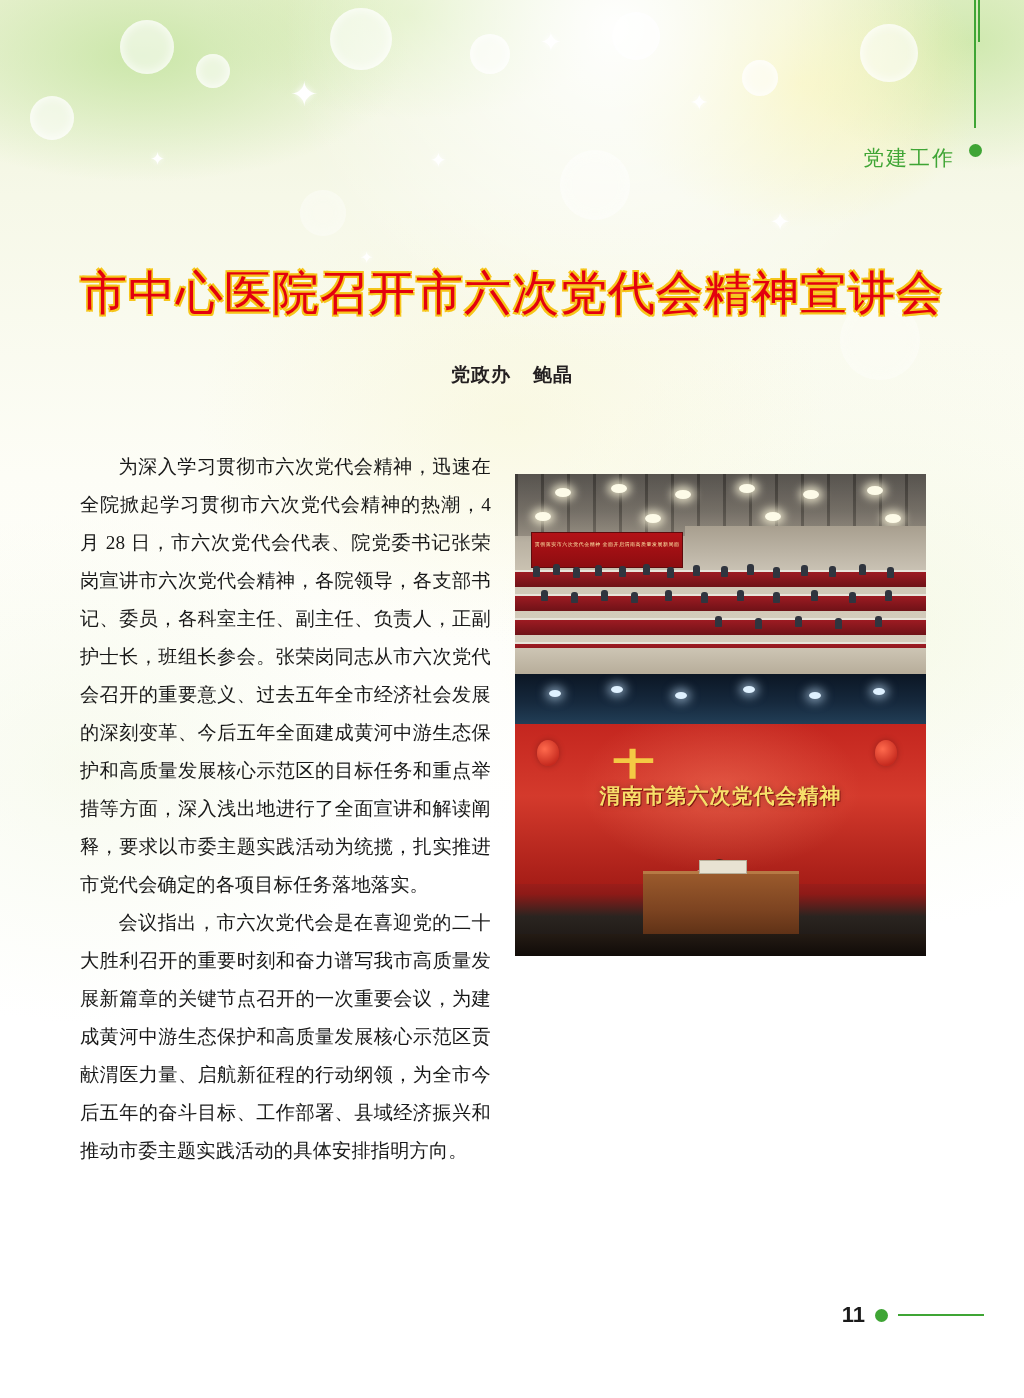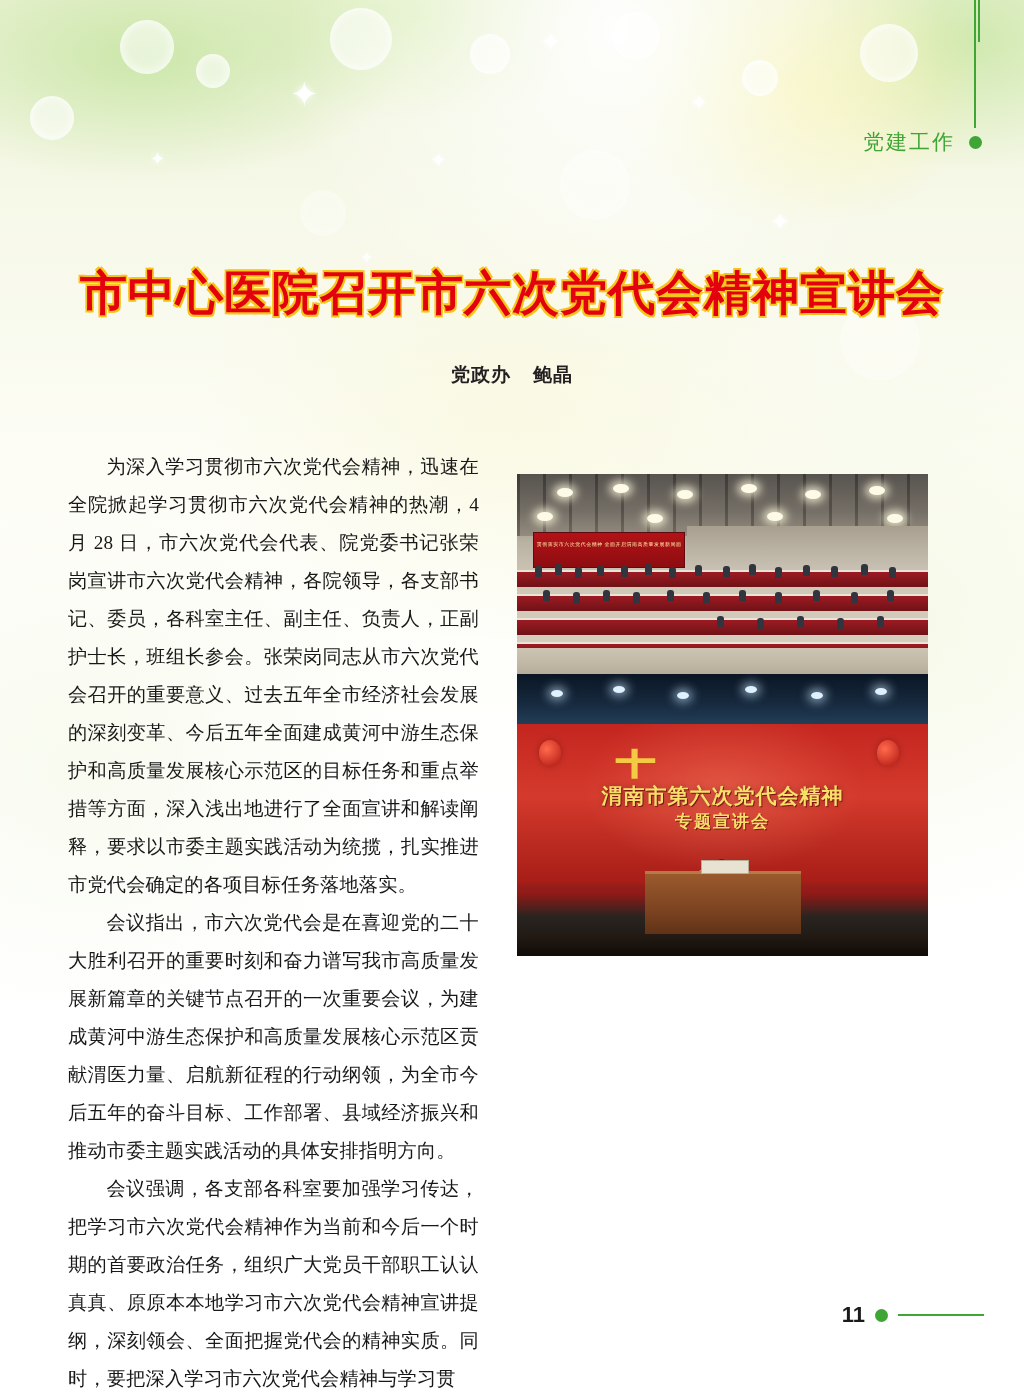--- a/index.html
+++ b/index.html
@@ -40,24 +40,24 @@
     position: absolute;
     color: #ffffff;
     line-height: 1;
     text-shadow: 0 0 6px rgba(255,255,255,0.95);
     user-select: none;
   }
 
   
   .section-tag {
     position: absolute;
-    top: 128px;
+    top: 144px;
     right: 42px;
     display: flex;
-    align-items: center;
+    align-items: flex-start;
     gap: 14px;
   }
   .section-tag .label {
     font-family: "Liberation Sans", sans-serif;
     font-size: 21px;
     letter-spacing: 2px;
     color: #3fa535;
     font-weight: 500;
   }
   .section-tag .dot {
@@ -86,21 +86,21 @@
   }
 
   
   .article-title {
     position: absolute;
     top: 262px;
     left: 0;
     width: 1024px;
     text-align: center;
     font-family: "Liberation Sans", sans-serif;
-    font-weight: bold;
+    font-weight: normal;
     font-size: 47px;
     letter-spacing: 1px;
     color: #e3000f;
     text-shadow:
       -1.6px -1.6px 0 #f6c51a,
        1.6px -1.6px 0 #f6c51a,
       -1.6px  1.6px 0 #f6c51a,
        1.6px  1.6px 0 #f6c51a,
        0 0 2px #f6c51a;
     white-space: nowrap;
@@ -115,24 +115,24 @@
     font-weight: bold;
     color: #231f20;
     letter-spacing: 1px;
   }
   .byline .gap { display: inline-block; width: 22px; }
 
   
   .columns {
     position: absolute;
     top: 448px;
-    left: 68px;
+    left: 80px;
     width: 860px;
     display: flex;
-    gap: 38px;
+    gap: 24px;
   }
   .col {
     width: 411px;
   }
   .col p {
     margin: 0;
     font-size: 19.2px;
     line-height: 38px;
     color: #181818;
     text-align: justify;
@@ -370,21 +370,20 @@
 <div class="article-title">市中心医院召开市六次党代会精神宣讲会</div>
 <div class="byline">
   <span>党政办</span><span class="gap"></span><span>鲍晶</span>
 </div>
 
 <div class="columns">
 
   <div class="col">
     <p class="indent">为深入学习贯彻市六次党代会精神，迅速在全院掀起学习贯彻市六次党代会精神的热潮，4 月 28 日，市六次党代会代表、院党委书记张荣岗宣讲市六次党代会精神，各院领导，各支部书记、委员，各科室主任、副主任、负责人，正副护士长，班组长参会。张荣岗同志从市六次党代会召开的重要意义、过去五年全市经济社会发展的深刻变革、今后五年全面建成黄河中游生态保护和高质量发展核心示范区的目标任务和重点举措等方面，深入浅出地进行了全面宣讲和解读阐释，要求以市委主题实践活动为统揽，扎实推进市党代会确定的各项目标任务落地落实。</p>
     <p class="indent">会议指出，市六次党代会是在喜迎党的二十大胜利召开的重要时刻和奋力谱写我市高质量发展新篇章的关键节点召开的一次重要会议，为建成黄河中游生态保护和高质量发展核心示范区贡献渭医力量、启航新征程的行动纲领，为全市今后五年的奋斗目标、工作部署、县域经济振兴和推动市委主题实践活动的具体安排指明方向。</p>
-    <p class="indent">会议强调，各支部各科室要加强学习传达，把学习市六次党代会精神作为当前和今后一个时期的首要政治任务，组织广大党员干部职工认认真真、原原本本地学习市六次党代会精神宣讲提纲，深刻领会、全面把握党代会的精神实质。同时，要把深入学习市六次党代会精神与学习贯</p>
   </div>
 
   <div class="col">
 
     <div class="photo-stack">
 
       <div class="photo photo-top">
         <div class="hall"></div>
         <div class="hall-ceiling"></div>
         <div class="hall-lamp" style="left:40px;top:14px;"></div>
@@ -448,21 +447,20 @@
         <div class="stage-light" style="left:96px;top:12px;"></div>
         <div class="stage-light" style="left:160px;top:18px;"></div>
         <div class="stage-light" style="left:228px;top:12px;"></div>
         <div class="stage-light" style="left:294px;top:18px;"></div>
         <div class="stage-light" style="left:358px;top:14px;"></div>
         <div class="backdrop"></div>
         <div class="emblem"></div>
         <div class="lantern" style="left:22px;top:66px;"></div>
         <div class="lantern" style="left:360px;top:66px;"></div>
         <div class="backdrop-title">渭南市第六次党代会精神</div>
-        <div class="backdrop-sub">专题宣讲会</div>
         <div class="speaker-head"></div>
         <div class="speaker-body"></div>
         <div class="podium">
           <div class="nameplate"></div>
         </div>
         <div class="stage-floor"></div>
       </div>
 
     </div>
   </div>

